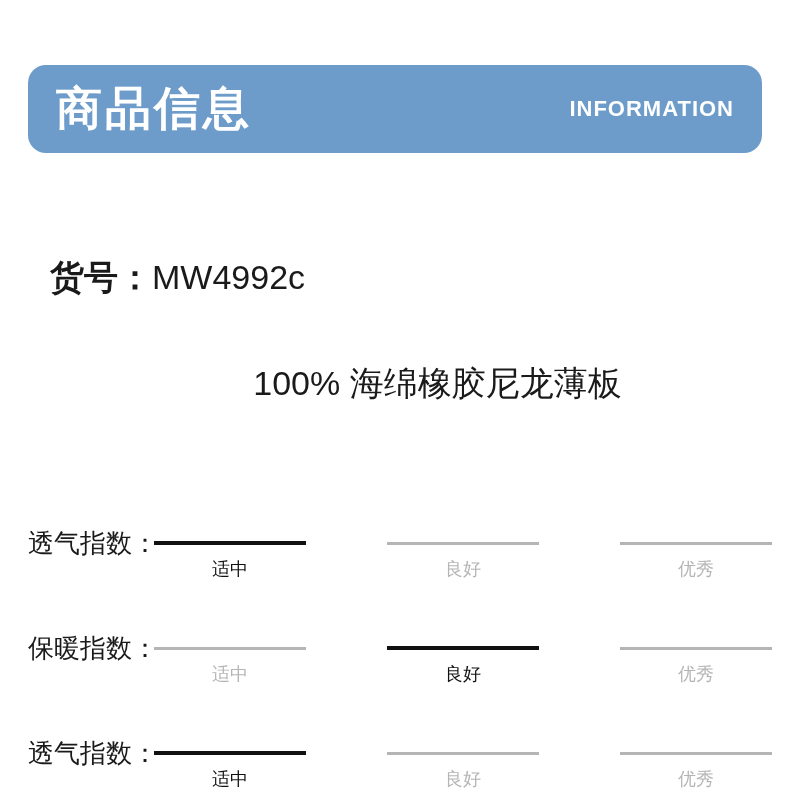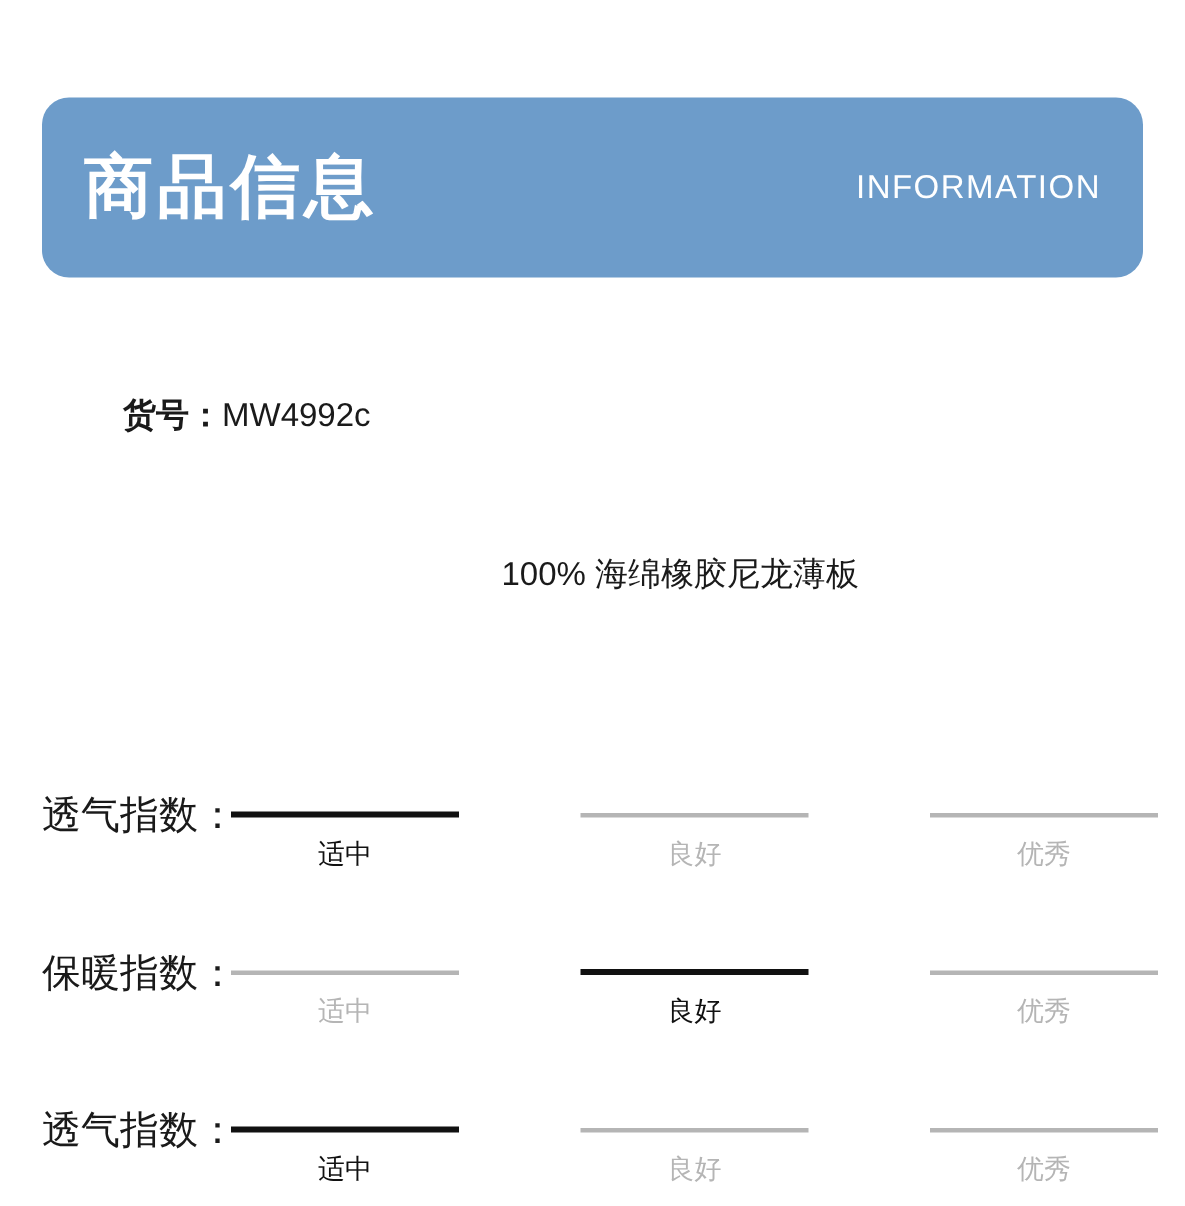--- a/index.html
+++ b/index.html
@@ -9,44 +9,44 @@
     font-family: "Liberation Sans", "DejaVu Sans", sans-serif;
     overflow: hidden;
     color: #1a1a1a;
   }
   .page { position: relative; width: 790px; height: 804px; }
 
   
   .header {
     position: absolute;
     left: 28px; top: 65px;
-    width: 734px; height: 120px;
+    width: 734px; height: 88px;
     background: var(--accent, #6D9CCA);
     border-radius: 18px;
     display: flex;
     align-items: center;
     justify-content: space-between;
     padding: 0 28px 0 28px;
   }
   .header .title-cn {
     color: var(--header-text, #ffffff);
     font-size: 46px;
     font-weight: 800;
     letter-spacing: 3px;
   }
   .header .title-en {
     color: var(--header-text, #ffffff);
     font-size: 22px;
-    font-weight: 400;
+    font-weight: 700;
     letter-spacing: 1px;
   }
 
   
   .info { position: absolute; left: 50px; top: 262px; width: 700px; }
-  .info-row { font-size: 22px; line-height: 30px; margin-left: 32px; }
+  .info-row { font-size: 34px; line-height: 30px; }
   .info-row .lbl { font-weight: 700; }
   .row-itemno { margin-bottom: 76px; }
   .row-fabric { margin-bottom: 30px; }
   .row-detail { padding-left: 75px; text-align: center; }
 
   
   .ratings { position: absolute; left: 50px; top: 530px; width: 700px; }
   .rating-row {
     display: flex;
     align-items: flex-start;

